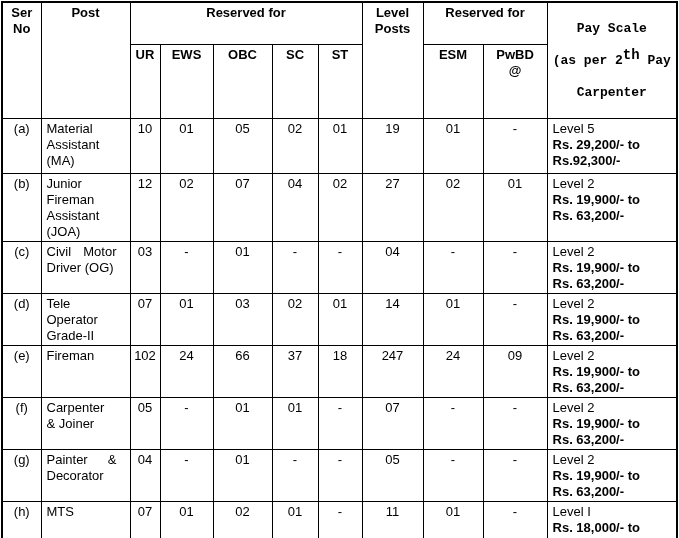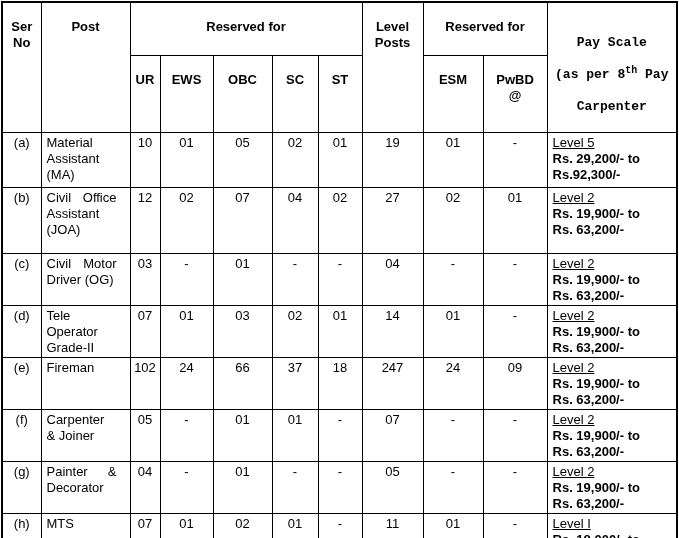--- a/index.html
+++ b/index.html
@@ -14,37 +14,37 @@
     font-size: 13px; color: #000;
   }
   th, td {
     border: 1px solid #000;
     vertical-align: top;
     padding: 1px 3px;
     line-height: 16px;
     overflow: hidden;
     white-space: pre-line;
   }
-  th { font-weight: bold; text-align: center; padding-top: 16px; }
+  th { font-weight: bold; text-align: center; padding-top: 2px; }
   td.num { text-align: center; padding-top: 2px; }
   td.ser { text-align: center; padding-top: 2px; }
   td.post {
     text-align: justify;
     white-space: normal;
     padding: 2px 13px 1px 5px;
   }
   td.pay {
     white-space: normal;
     text-align: left;
     padding: 2px 4px 1px 5px;
   }
-  td.pay .level { text-decoration: underline; }
+  td.pay .level { }
   td.pay .range { white-space: pre-line; font-weight: bold; }
   th.pay-h div { line-height: 16px; font-family: Liberation Mono, monospace; }
-  sup { font-size: 10px; vertical-align: super; line-height: 0; }
+  sup { font-size: 14px; vertical-align: super; line-height: 0; }
 </style>
 </head>
 <body>
 
 <div class="page">
 <table class="doc">
   <colgroup>
     <col style="width:39px">
         <col style="width:89px">
         <col style="width:30px">
@@ -61,21 +61,21 @@
         <tr style="height:20px">
     <th rowspan="2">Ser
 No</th>
     <th rowspan="2">Post</th>
     <th colspan="5">Reserved for</th>
     <th rowspan="2">Level
 Posts</th>
     <th colspan="2">Reserved for</th>
     <th rowspan="2" class="pay-h">
       <div>Pay Scale</div>
-      <div><span>(as per 8</span><sup>th</sup><span> Pay</span></div>
+      <div><span>(as per 2</span><sup>th</sup><span> Pay</span></div>
       <div>Carpenter</div>
     </th>
   </tr>
   <tr style="height:36px">
     <th>UR</th>
     <th>EWS</th>
     <th>OBC</th>
     <th>SC</th>
     <th>ST</th>
     <th>ESM</th>
@@ -95,21 +95,21 @@
     <td class="num">01</td>
     <td class="num">-</td>
     <td class="pay">
             <div class="level">Level 5</div>
             <div class="range">Rs. 29,200/- to
 Rs.92,300/-</div>
           </td>
   </tr>
   <tr style="height:66px">
     <td class="ser">(b)</td>
-    <td class="post">Civil Office Assistant (JOA)</td>
+    <td class="post">Junior Fireman Assistant (JOA)</td>
     <td class="num">12</td>
     <td class="num">02</td>
     <td class="num">07</td>
     <td class="num">04</td>
     <td class="num">02</td>
     <td class="num">27</td>
     <td class="num">02</td>
     <td class="num">01</td>
     <td class="pay">
             <div class="level">Level 2</div>

